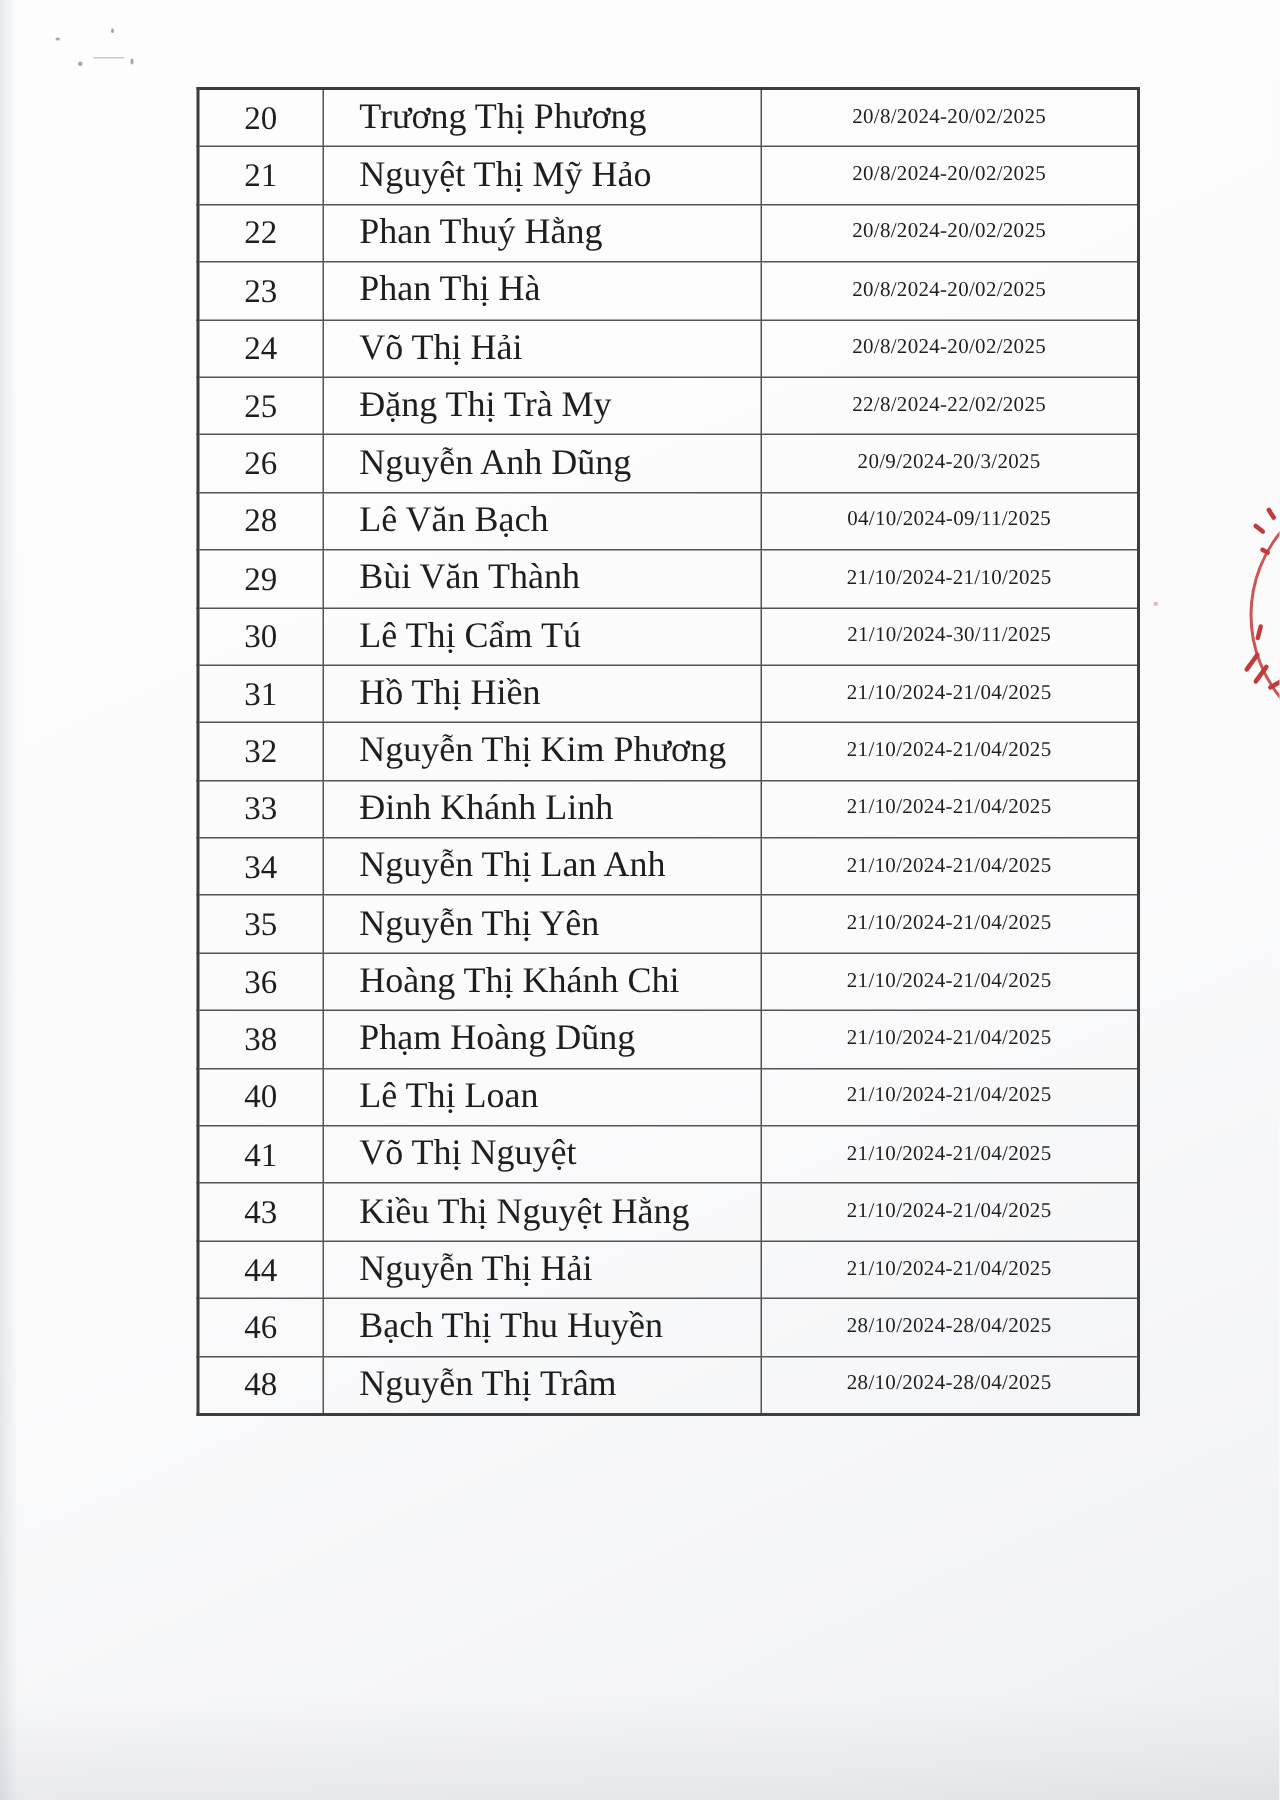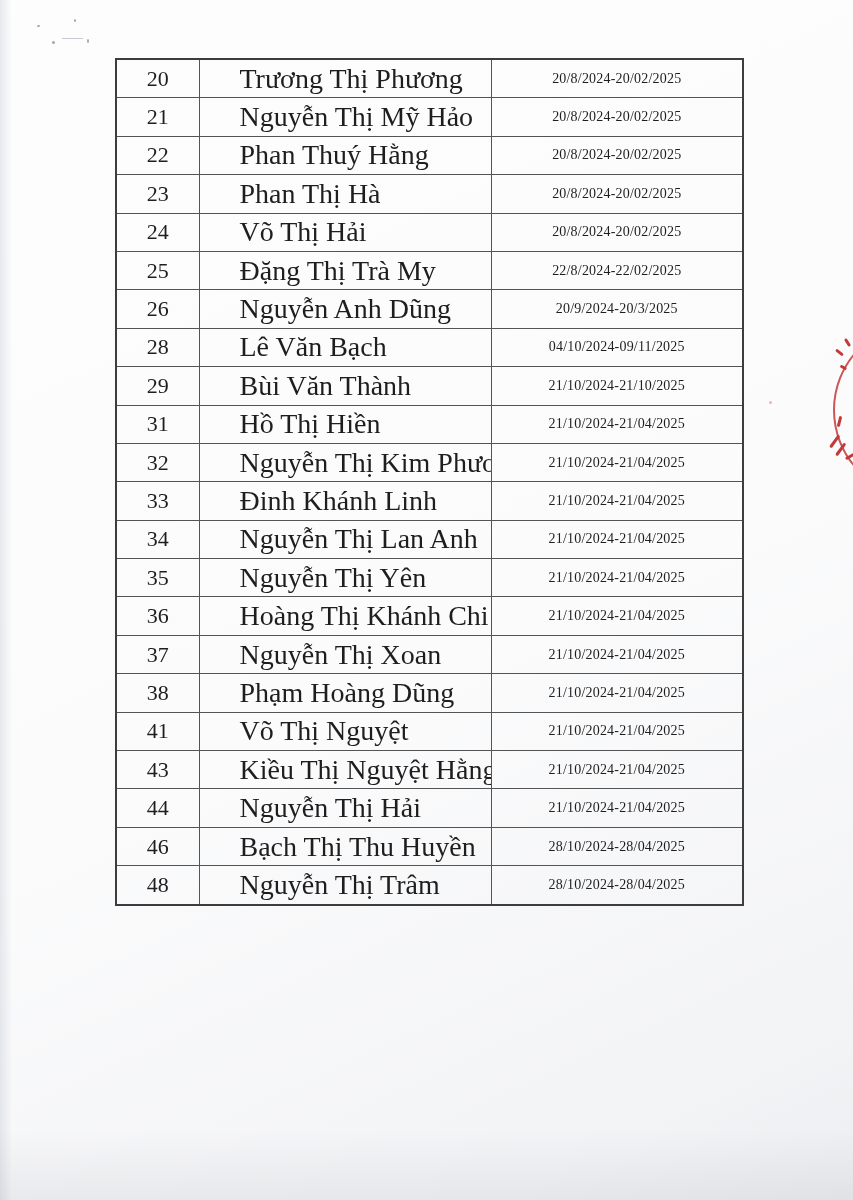--- a/index.html
+++ b/index.html
@@ -16,35 +16,35 @@
   .page::before { 
     content: ""; position: absolute; left: 0; top: 0; bottom: 0; width: 12px;
     background: linear-gradient(90deg, rgba(120,130,150,0.16), rgba(120,130,150,0));
   }
   .page::after { 
     content: ""; position: absolute; left: 0; right: 0; bottom: 0; height: 70px;
     background: linear-gradient(0deg, rgba(150,155,165,0.14), rgba(150,155,165,0));
   }
 
   
-  .doc-table-wrap { position: absolute; left: 115px; top: 58px; }
+  .doc-table-wrap { position: absolute; left: 131px; top: 58px; }
   table.roster {
     border-collapse: collapse; table-layout: fixed; width: 627px;
     border: 2px solid #3d3d3d;
   }
   table.roster td {
     border: 1px solid #545454;
     height: 35.4px;
     vertical-align: middle;
     color: #1e1e1e;
     overflow: hidden;
     white-space: nowrap;
   }
   td.c-no     { text-align: center; font-size: 22px; }
-  td.c-name   { padding-left: 40px; font-size: 28px; margin-left: 39px; }
+  td.c-name   { padding-left: 24px; font-size: 24px; margin-left: 39px; }
   td.c-period { text-align: center; font-size: 14px; letter-spacing: 0.2px; }
 
   
   .stamp-arc {
     position: absolute; left: 833px; top: 322px;
     width: 176px; height: 176px; border-radius: 50%;
     border: 2.5px solid rgba(195,56,56,0.85);
     box-sizing: border-box;
   }
   .stamp-mark { position: absolute; background: #c23a3a; border-radius: 1.5px; }
@@ -85,21 +85,21 @@
         <col style="width:252px">
       </colgroup>
       <tbody>
           <tr>
             <td class="c-no">20</td>
             <td class="c-name">Trương Thị Phương</td>
             <td class="c-period">20/8/2024-20/02/2025</td>
           </tr>
           <tr>
             <td class="c-no">21</td>
-            <td class="c-name">Nguyễn Thị Mỹ Hảo</td>
+            <td class="c-name">Nguyệt Thị Mỹ Hảo</td>
             <td class="c-period">20/8/2024-20/02/2025</td>
           </tr>
           <tr>
             <td class="c-no">22</td>
             <td class="c-name">Phan Thuý Hằng</td>
             <td class="c-period">20/8/2024-20/02/2025</td>
           </tr>
           <tr>
             <td class="c-no">23</td>
             <td class="c-name">Phan Thị Hà</td>
@@ -124,20 +124,25 @@
             <td class="c-no">28</td>
             <td class="c-name">Lê Văn Bạch</td>
             <td class="c-period">04/10/2024-09/11/2025</td>
           </tr>
           <tr>
             <td class="c-no">29</td>
             <td class="c-name">Bùi Văn Thành</td>
             <td class="c-period">21/10/2024-21/10/2025</td>
           </tr>
           <tr>
+            <td class="c-no">30</td>
+            <td class="c-name">Lê Thị Cẩm Tú</td>
+            <td class="c-period">21/10/2024-30/11/2025</td>
+          </tr>
+          <tr>
             <td class="c-no">31</td>
             <td class="c-name">Hồ Thị Hiền</td>
             <td class="c-period">21/10/2024-21/04/2025</td>
           </tr>
           <tr>
             <td class="c-no">32</td>
             <td class="c-name">Nguyễn Thị Kim Phương</td>
             <td class="c-period">21/10/2024-21/04/2025</td>
           </tr>
           <tr>
@@ -154,27 +159,27 @@
             <td class="c-no">35</td>
             <td class="c-name">Nguyễn Thị Yên</td>
             <td class="c-period">21/10/2024-21/04/2025</td>
           </tr>
           <tr>
             <td class="c-no">36</td>
             <td class="c-name">Hoàng Thị Khánh Chi</td>
             <td class="c-period">21/10/2024-21/04/2025</td>
           </tr>
           <tr>
-            <td class="c-no">37</td>
-            <td class="c-name">Nguyễn Thị Xoan</td>
-            <td class="c-period">21/10/2024-21/04/2025</td>
-          </tr>
-          <tr>
             <td class="c-no">38</td>
             <td class="c-name">Phạm Hoàng Dũng</td>
+            <td class="c-period">21/10/2024-21/04/2025</td>
+          </tr>
+          <tr>
+            <td class="c-no">40</td>
+            <td class="c-name">Lê Thị Loan</td>
             <td class="c-period">21/10/2024-21/04/2025</td>
           </tr>
           <tr>
             <td class="c-no">41</td>
             <td class="c-name">Võ Thị Nguyệt</td>
             <td class="c-period">21/10/2024-21/04/2025</td>
           </tr>
           <tr>
             <td class="c-no">43</td>
             <td class="c-name">Kiều Thị Nguyệt Hằng</td>

